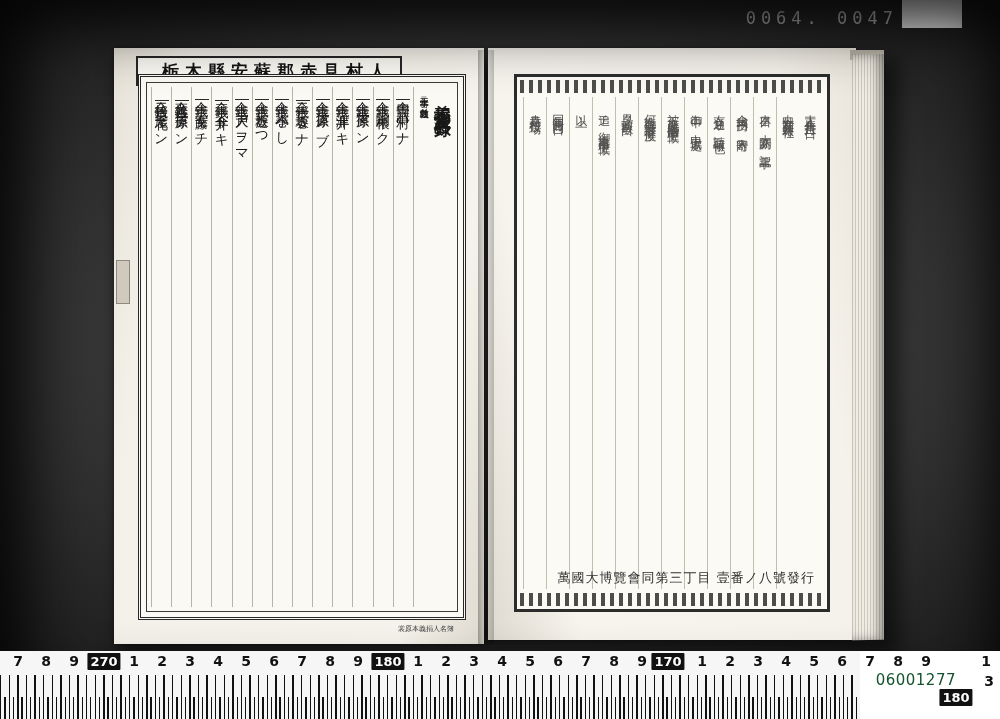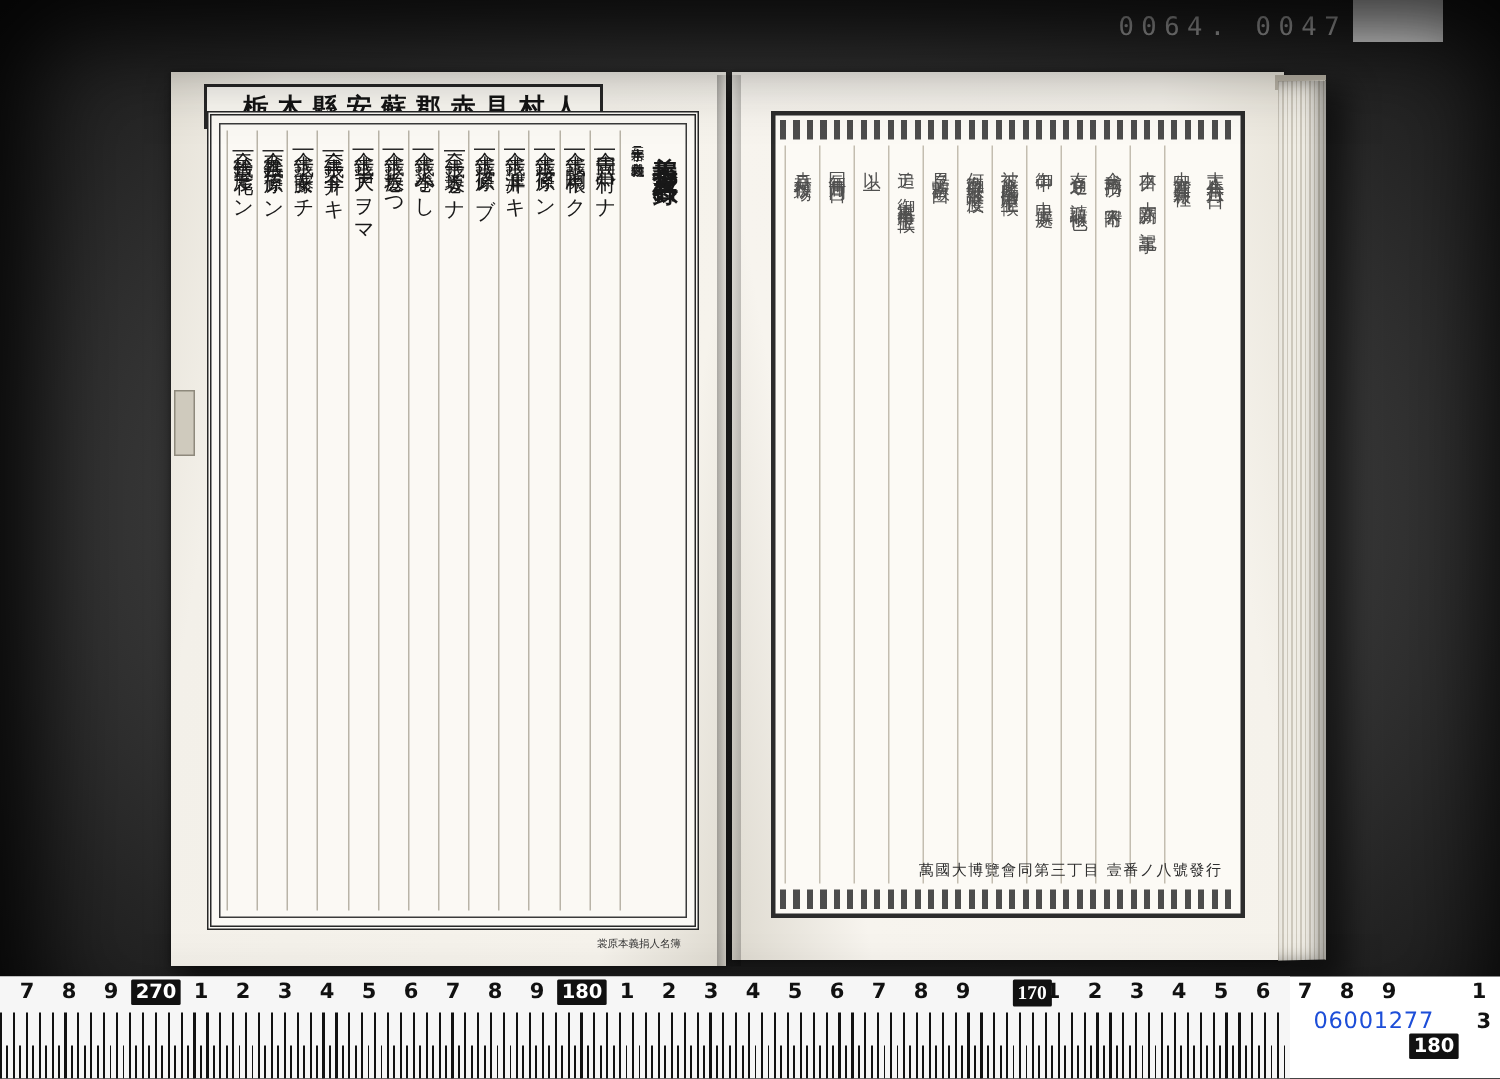--- a/index.html
+++ b/index.html
@@ -238,21 +238,21 @@
   }
   .rp-footline {
     position: absolute;
     left: 8px; bottom: 22px;
     width: 290px;
     display: flex;
     flex-direction: row-reverse;
     justify-content: flex-start;
     gap: 14px;
     font-family: "DejaVu Serif", serif;
-    font-size: 10px;
+    font-size: 13px;
     color: #2f2f2f;
     letter-spacing: 1px;
   }
   .lp-footline {
     position: absolute;
     left: 20px; bottom: 10px;
     width: 320px;
     display: flex;
     flex-direction: row-reverse;
     gap: 10px;
@@ -321,21 +321,21 @@
     padding: 1px 3px;
     font-size: 13px;
     border-radius: 1px;
   }
   .ruler-id {
     position: absolute;
     right: 44px;
     top: 20px;
     font-family: "DejaVu Sans", sans-serif;
     font-size: 15px;
-    color: #1d4ed8;
+    color: #14532d;
     letter-spacing: .5px;
   }
   .ruler-edge-num {
     position: absolute;
     right: 6px;
     top: 22px;
     font-family: "DejaVu Sans", sans-serif;
     font-size: 14px;
     font-weight: bold;
     color: #111;
@@ -525,21 +525,21 @@
           <span class="num boxed" style="left: 388px;">180</span>
           <span class="num" style="left: 418px;">1</span>
           <span class="num" style="left: 446px;">2</span>
           <span class="num" style="left: 474px;">3</span>
           <span class="num" style="left: 502px;">4</span>
           <span class="num" style="left: 530px;">5</span>
           <span class="num" style="left: 558px;">6</span>
           <span class="num" style="left: 586px;">7</span>
           <span class="num" style="left: 614px;">8</span>
           <span class="num" style="left: 642px;">9</span>
-          <span class="num boxed" style="left: 688px; font-family: Liberation Serif, serif;">170</span>
+          <span class="num boxed" style="left: 668px;">170</span>
           <span class="num" style="left: 702px;">1</span>
           <span class="num" style="left: 730px;">2</span>
           <span class="num" style="left: 758px;">3</span>
           <span class="num" style="left: 786px;">4</span>
           <span class="num" style="left: 814px;">5</span>
           <span class="num" style="left: 842px;">6</span>
           <span class="num" style="left: 870px;">7</span>
           <span class="num" style="left: 898px;">8</span>
           <span class="num" style="left: 926px;">9</span>
           <span class="num boxed" style="left: 956px; margin-top: 36px;">180</span>

